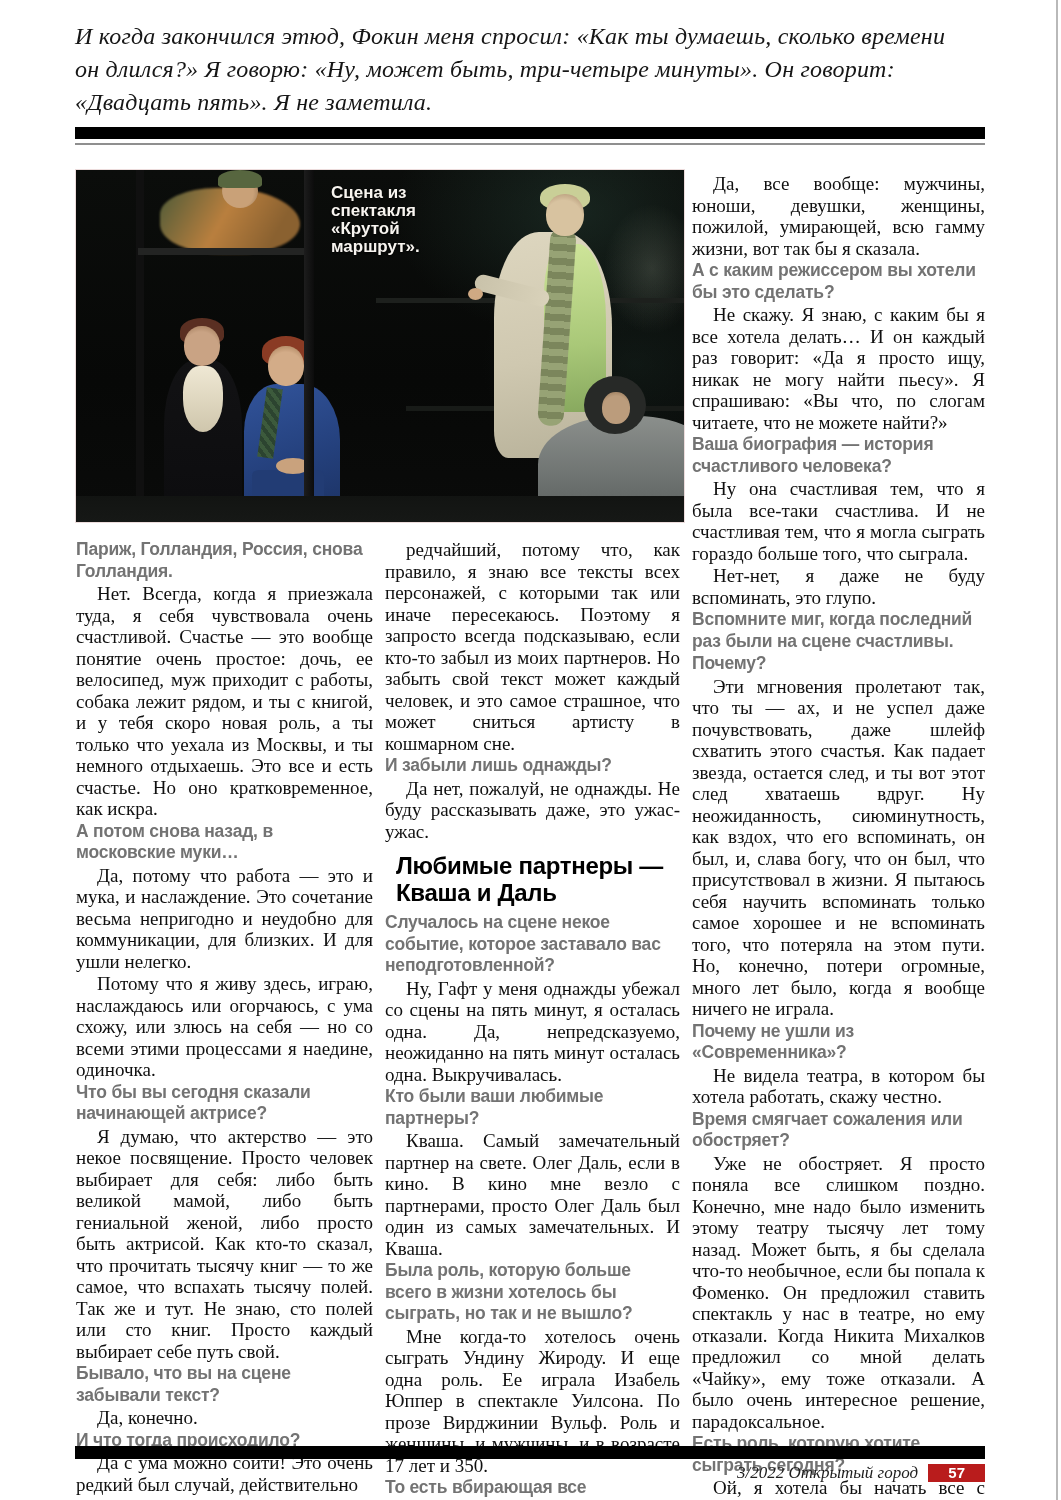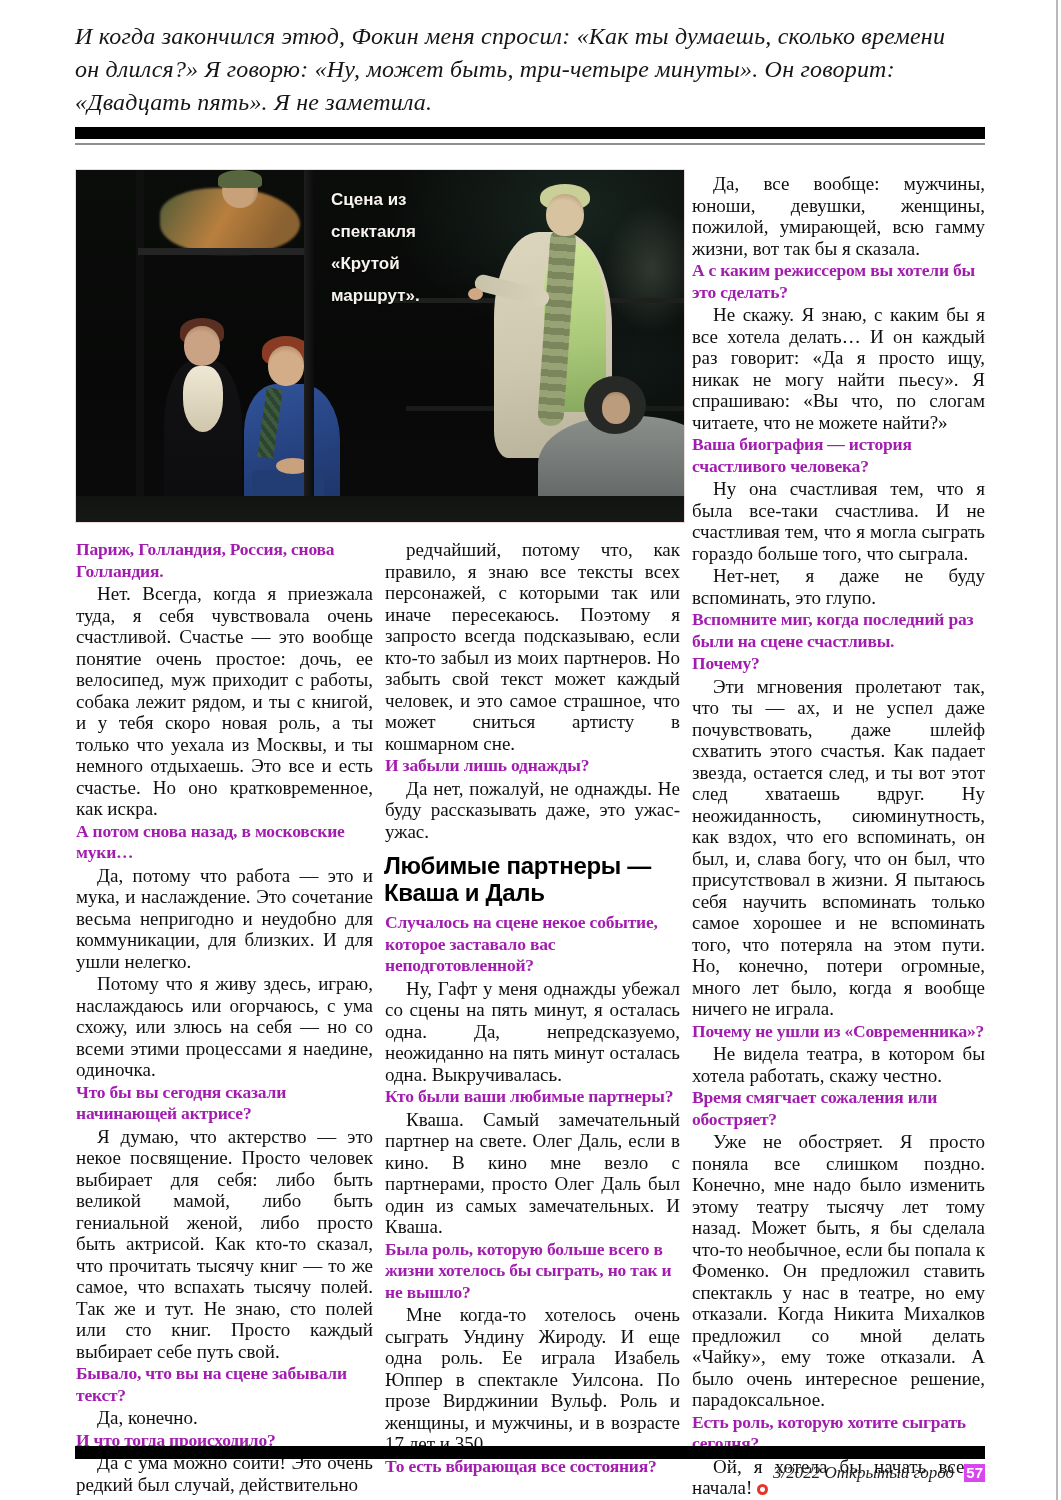--- a/index.html
+++ b/index.html
@@ -90,59 +90,59 @@
   .ph-w3-hair{left:464px;top:14px;width:50px;height:26px;border-radius:50% 50% 40% 40%;background:#c9cf97;}
   
   .ph-w4-shawl{left:462px;top:246px;width:180px;height:108px;border-radius:45% 45% 10% 10%;
     background:linear-gradient(180deg,#8b8f8c 0%,#6f7472 55%,#585d5b 100%);}
   .ph-w4-hood{left:508px;top:206px;width:62px;height:58px;border-radius:50%;background:#272927;}
   .ph-w4-face{left:526px;top:222px;width:28px;height:32px;border-radius:48%;
     background:radial-gradient(circle at 50% 55%,#bb9c7c 60%,#8a6c4e);}
   .ph-caption{
     left:255px;top:14px;width:122px;
     font-family:"Liberation Sans",sans-serif;
-    font-weight:bold;font-size:17px;line-height:32px;color:#f7f4ef;
+    font-weight:bold;font-size:17px;line-height:18px;color:#f7f4ef;
     text-shadow:0 1px 2px rgba(0,0,0,.8);
   }
   
   .col{position:absolute;font-size:19px;line-height:21.5px;}
   .col-left{left:75px;top:538px;width:299px;}
   .col-mid{left:384px;top:538px;width:297px;}
   .col-right{left:691px;top:172px;width:295px;}
   .blk{margin:1px;}
   .blk.a{
     font-family:"Liberation Serif",serif;
     text-align:justify;text-indent:21px;color:#101010;
   }
   .blk.q{
-    font-family:Liberation Serif, serif;
+    font-family:Liberation Sans, sans-serif;
     font-weight:bold;font-size:17.5px;line-height:21.5px;
-    text-align:left;color:#a21caf;letter-spacing:-.2px;
+    text-align:left;color:#737373;letter-spacing:-.2px;
   }
   .blk.subhead{
     font-family:"Liberation Sans",sans-serif;
     font-weight:bold;font-size:24px;line-height:27px;
-    margin:10px 0 6px 0;color:#000;letter-spacing:-.3px;
+    margin:10px 0 6px 12px;color:#000;letter-spacing:-.3px;
   }
   .end-mark{
     display:inline-block;width:11px;height:11px;border-radius:50%;
     background:radial-gradient(circle,#ffffff 0 2px,#e5342a 3px);
     margin-left:5px;vertical-align:-1px;
   }
   
   .footer-bar{position:absolute;left:75px;top:1446px;width:910px;height:13px;background:#000;}
   .footer-line{
     position:absolute;left:75px;top:1463px;width:910px;
     text-align:right;font-size:17px;color:#1d1d1d;
     font-family:"Liberation Serif",serif;
   }
   .footer-issue,.footer-mag{font-style:italic;}
   .footer-pn{
-    display:inline-block;margin-left:6px;padding:0 2px;
-    background:#d946ef;color:#fff;
+    display:inline-block;margin-left:6px;padding:0 20px;
+    background:#b91c1c;color:#fff;
     font-family:"Liberation Sans",sans-serif;font-weight:bold;
     font-size:15px;line-height:18px;font-style:normal;
   }
 </style>
 </head>
 <body>
 
 <div class="page">
 
   <div class="quote">И когда закончился этюд, Фокин меня спросил: «Как ты думаешь, сколько времени он длился?» Я говорю: «Ну, может быть, три-четыре минуты». Он говорит: «Двадцать пять». Я не заметила.</div>

